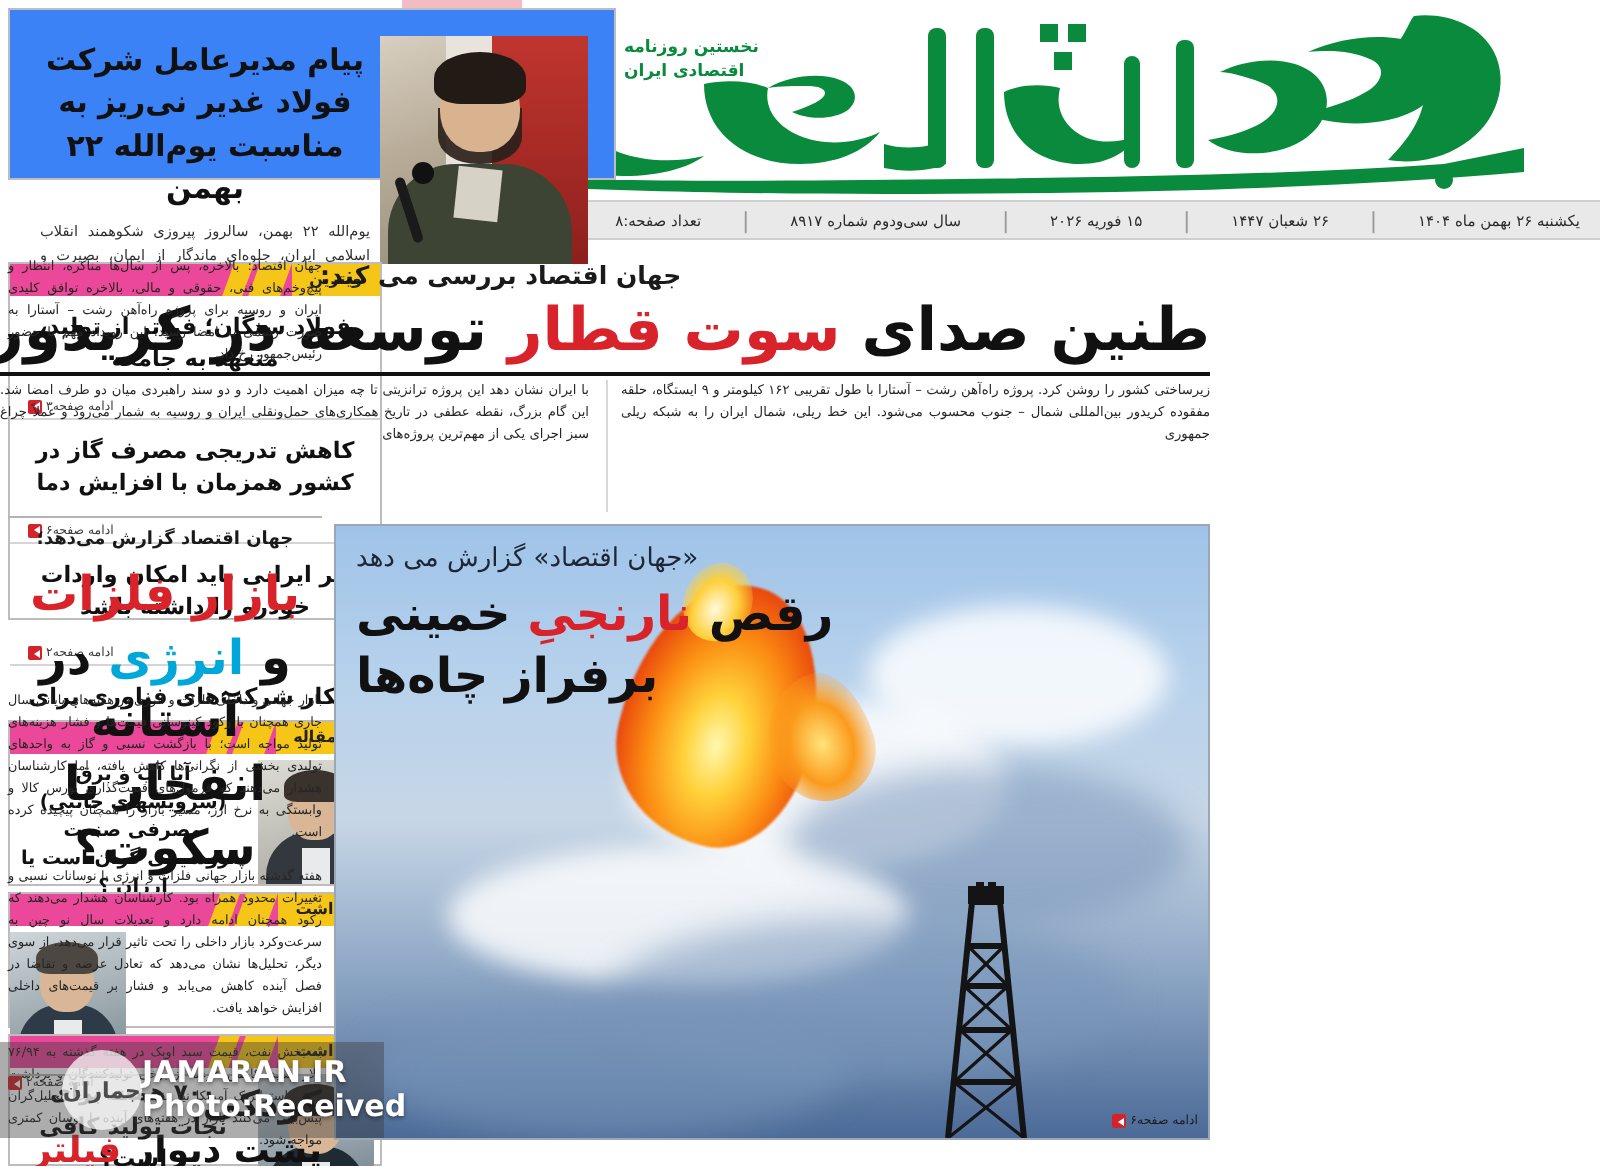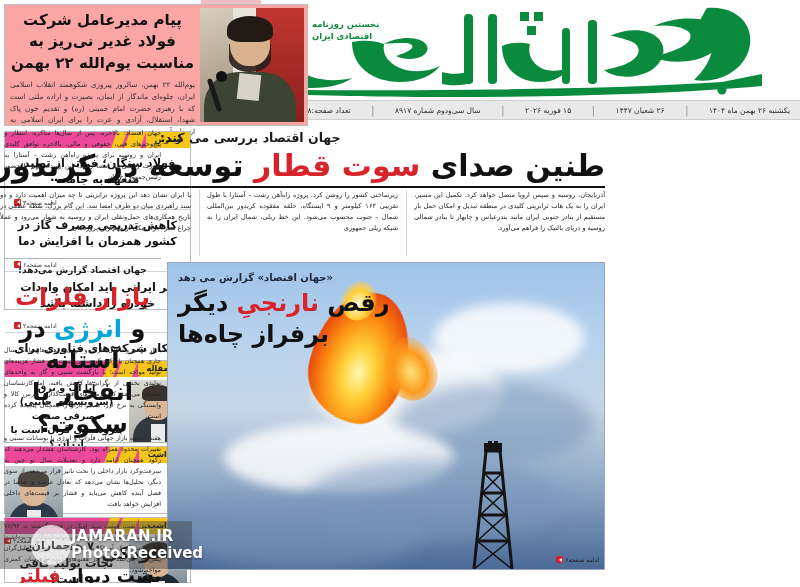--- a/index.html
+++ b/index.html
@@ -61,23 +61,23 @@
     padding: 0 10px;
   }
   .datebar-item {
     font-size: 7.5px; color: #2b2b2b; white-space: nowrap;
   }
   .datebar-sep { color: #9a9a9a; font-size: 11px; }
 
   
   .promo {
     position: absolute; top: 4px; left: 4px;
-    width: 304px; height: 122px;
-    border: 1px solid #bdbdbd; background: #fca5a5;
-    padding: 3px;
+    width: 304px; height: 86px;
+    border: 1px solid #bdbdbd; background: #3b82f6;
+    padding: 13px;
     display: flex; flex-direction: row-reverse;
   }
   .promo-text { flex: 1; padding: 2px 5px 0 2px; text-align: center; }
   .promo-title {
     font-size: 15px; font-weight: bold; color: #111;
     line-height: 1.42; letter-spacing: -0.3px;
   }
   .promo-body {
     margin-top: 5px;
     font-size: 7.3px; color: #303030; line-height: 1.62;
@@ -272,21 +272,21 @@
     transform: rotate(22deg);
   }
   .derrick {
     position: absolute; bottom: 0; right: 78px;
     width: 66px; height: 128px;
   }
   .photo-overlay {
     position: absolute; top: 9px; left: 10px; width: 246px;
     text-align: left; direction: rtl;
   }
-  .ph-kicker { font-size: 10px; color: #1c2636; font-weight: bold; margin-bottom: 5px; }
+  .ph-kicker { font-size: 13px; color: #1c2636; font-weight: normal; margin-bottom: 5px; }
   .ph-title {
     font-size: 24px; font-weight: bold; color: #111;
     line-height: 1.3; letter-spacing: -0.7px;
   }
   .ph-title .hl { color: #d8232a; }
   .photo-cont {
     position: absolute; bottom: 3px; right: 5px;
   }
   .r-intro {
     position: absolute; top: 128px; left: 4px; width: 157px;
@@ -549,21 +549,20 @@
   </div>
 
   <div class="lead-kicker">جهان اقتصاد بررسی می کند:</div>
 
   <div class="lead-title">
     <span>طنین صدای </span><span class="hl">سوت قطار</span><span> توسعه در کریدور شمال–جنوب</span>
   </div>
   <div class="lead-rule"></div>
 
   <div class="lead-cols">
-    <div class="lead-col">آذربایجان، روسیه و سپس اروپا متصل خواهد کرد. تکمیل این مسیر، ایران را به یک هاب ترانزیتی کلیدی در منطقه تبدیل و امکان حمل بار مستقیم از بنادر جنوبی ایران مانند بندرعباس و چابهار تا بنادر شمالی روسیه و دریای بالتیک را فراهم می‌آورد.</div>
     <div class="lead-col">زیرساختی کشور را روشن کرد. پروژه راه‌آهن رشت – آستارا با طول تقریبی ۱۶۲ کیلومتر و ۹ ایستگاه، حلقه مفقوده کریدور بین‌المللی شمال – جنوب محسوب می‌شود. این خط ریلی، شمال ایران را به شبکه ریلی جمهوری</div>
     <div class="lead-col">با ایران نشان دهد این پروژه ترانزیتی تا چه میزان اهمیت دارد و دو سند راهبردی میان دو طرف امضا شد. این گام بزرگ، نقطه عطفی در تاریخ همکاری‌های حمل‌ونقلی ایران و روسیه به شمار می‌رود و عملاً چراغ سبز اجرای یکی از مهم‌ترین پروژه‌های</div>
   </div>
 
   <div class="photo-main">
     <div class="cloud" style="top:40px; right:20px; width:150px; height:70px;"></div>
     <div class="cloud" style="top:86px; right:100px; width:190px; height:86px;"></div>
     <div class="cloud-d" style="top:120px; right:10px; width:200px; height:80px;"></div>
     <div class="cloud" style="top:160px; right:150px; width:230px; height:70px;"></div>
     <div class="cloud-d" style="top:196px; right:40px; width:260px; height:80px;"></div>
@@ -594,21 +593,21 @@
           <path d="M52,128 L17,100"></path>
       </g>
       <rect x="24" y="2" width="18" height="9" fill="#141414"></rect>
       <rect x="28" y="0" width="4" height="4" fill="#141414"></rect>
       <rect x="34" y="0" width="4" height="4" fill="#141414"></rect>
     </svg>
 
     <div class="photo-overlay">
       <div class="ph-kicker">«جهان اقتصاد» گزارش می دهد</div>
       <div class="ph-title">
-        <span>رقص </span><span class="hl">نارنجیِ</span><span> دیگر</span>
+        <span>رقص </span><span class="hl">نارنجیِ</span><span> خمینی</span>
         <div>برفراز چاه‌ها</div>
       </div>
     </div>
 
     <div class="photo-cont">
       <span class="cont" style="color:#1b1b1b;">
         <span class="cont-icon"></span>
         <span>ادامه صفحه۶</span>
       </span>
     </div>

